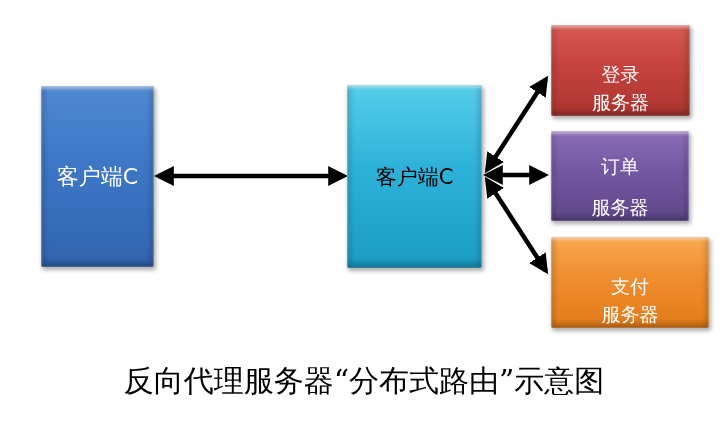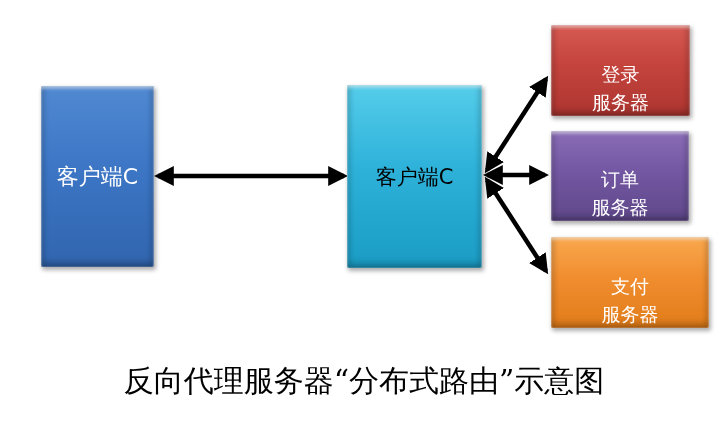--- a/index.html
+++ b/index.html
@@ -46,20 +46,21 @@
     background: linear-gradient(180deg, #55cdea 0%, #2eb2da 45%, #1a9cc4 100%);
     color: #000000; font-size: 21px;
   }
   .node-login {
     left: 551px; top: 25px; width: 139px; height: 91px;
     background: linear-gradient(180deg, #d65a52 0%, #c4433d 45%, #ad3530 100%);
   }
   .node-order {
     left: 551px; top: 131px; width: 138px; height: 90px;
     background: linear-gradient(180deg, #8b6db6 0%, #7357a2 45%, #5f488a 100%);
+    gap: 13px;
   }
   .node-payment {
     left: 551px; top: 237px; width: 158px; height: 91px;
     background: linear-gradient(180deg, #f9a84e 0%, #f08d2f 45%, #e27c19 100%);
   }
   .server { color: #ffffff; font-size: 19px; line-height: 28px; justify-content: flex-end; }
   .server .line { display: block; }
   .caption {
     position: absolute;
     z-index: 2;

